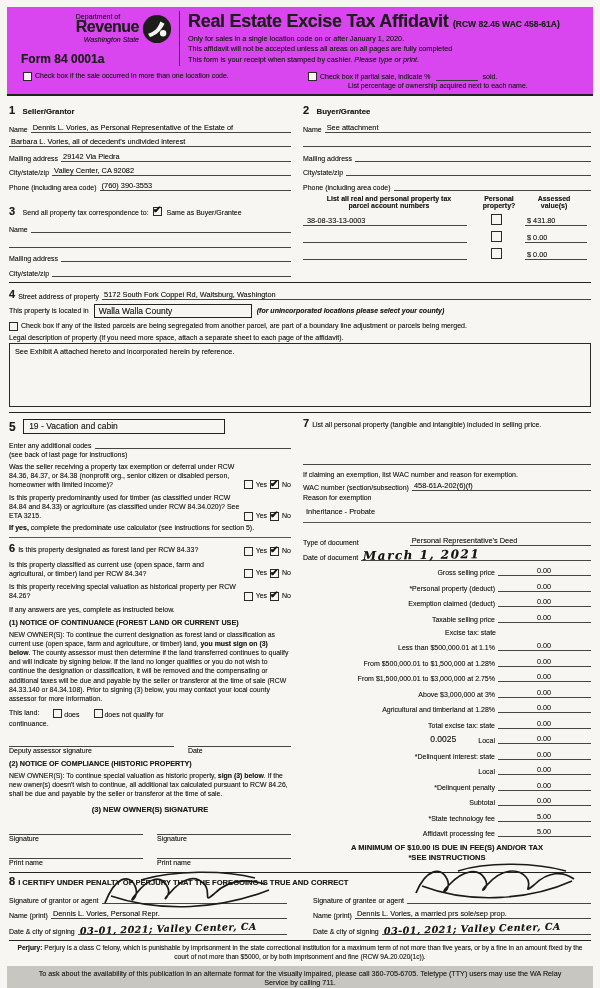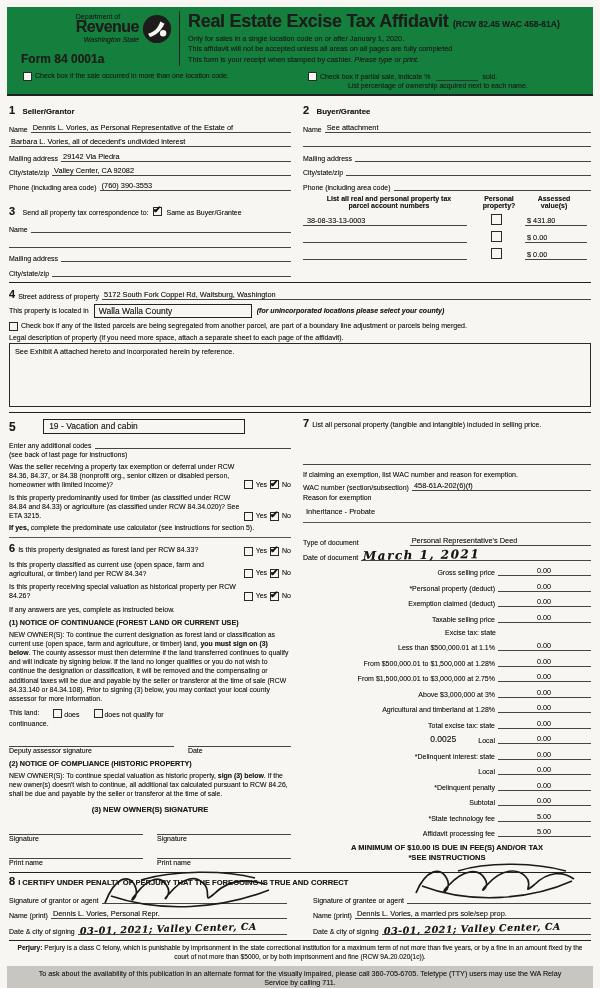--- a/index.html
+++ b/index.html
@@ -1,21 +1,21 @@
 <!DOCTYPE html>
 <html><head>
 <meta charset="utf-8">
 <style>
   html,body{margin:0;padding:0;background:#dddcd8;}
   .page{position:relative;width:600px;height:988px;background:#f7f6f2;color:#1d1d1b;
         font-family:"Liberation Sans",sans-serif;overflow:hidden;
         text-shadow:0 0 .4px rgba(20,20,20,.45);}
   .inner{padding:0 9px;}
   
-  .band{margin:7px 7px 0 7px;background:#15803d;border-bottom:2px solid #222;padding:4px 6px 2px 6px;}
+  .band{margin:7px 7px 0 7px;background:#d946ef;border-bottom:2px solid #222;padding:4px 6px 2px 6px;}
   .band-top{display:flex;}
   .logo-col{width:152px;flex:0 0 auto;padding:2px 6px 0 8px;border-right:1.5px solid #222;}
   .logo-row{display:flex;align-items:flex-start;justify-content:flex-end;}
   .logo-text{text-align:left;margin-right:2px;}
   .dept{font-size:7px;}
   .rev{font-size:16px;font-weight:bold;letter-spacing:-.5px;margin-top:-2px;}
   .wa{font-size:7px;font-style:italic;text-align:right;}
   .formno{font-size:12px;font-weight:bold;margin-top:3px;}
   .title-col{flex:1;padding:0 0 0 8px;}
   .title{font-size:18px;font-weight:bold;letter-spacing:-.3px;}
@@ -53,21 +53,21 @@
   
   .sec4{border-top:1.5px solid #222;margin-top:5px;padding-top:3px;}
   .countybox{display:inline-block;border:1.5px solid #222;min-width:148px;height:11px;
              font-size:8.5px;padding:1px 4px 0 4px;vertical-align:middle;}
   .legalbox{border:1.2px solid #2a2a28;height:56px;margin-top:2px;padding:3px 5px;font-size:7.3px;}
   .note-it{font-size:7px;font-weight:bold;font-style:italic;}
   .small-cb-line{display:flex;gap:3px;align-items:flex-start;font-size:7px;margin-top:4px;}
   
   .rowC{border-top:1.5px solid #222;margin-top:5px;padding-top:4px;}
   .codebox{display:inline-block;border:1.4px solid #222;min-width:190px;height:12px;
-           font-size:8.5px;padding:1px 5px 0 5px;vertical-align:middle;margin-left:20px;}
+           font-size:8.5px;padding:1px 5px 0 5px;vertical-align:middle;margin-left:0;}
   .q{display:flex;align-items:flex-end;gap:4px;margin-top:5px;font-size:7px;line-height:1.26;}
   .q .qt{flex:1;}
   .yn{flex:0 0 auto;display:flex;gap:3px;align-items:center;white-space:nowrap;font-size:7px;}
   .para{font-size:6.9px;line-height:1.32;margin-top:3px;}
   .ntitle{font-size:7.2px;font-weight:bold;margin-top:5px;}
   .sec6top{border-top:1px solid #555;margin-top:6px;padding-top:4px;}
   .landline{display:flex;gap:14px;font-size:7px;margin-top:6px;}
   .sigpair{display:flex;gap:14px;margin-top:10px;}
   .sigcol{flex:1;font-size:7px;}
   .sigcol .sline{border-bottom:1px solid #47453f;height:10px;}

